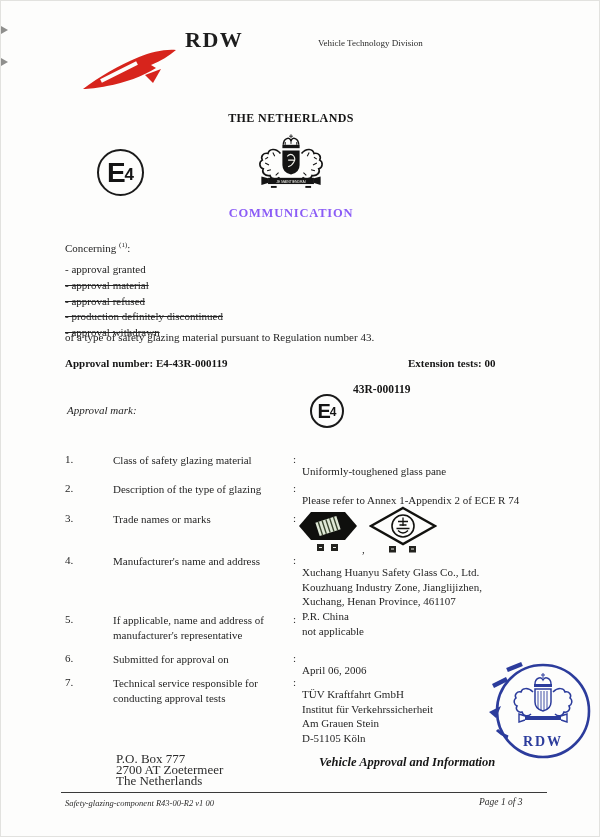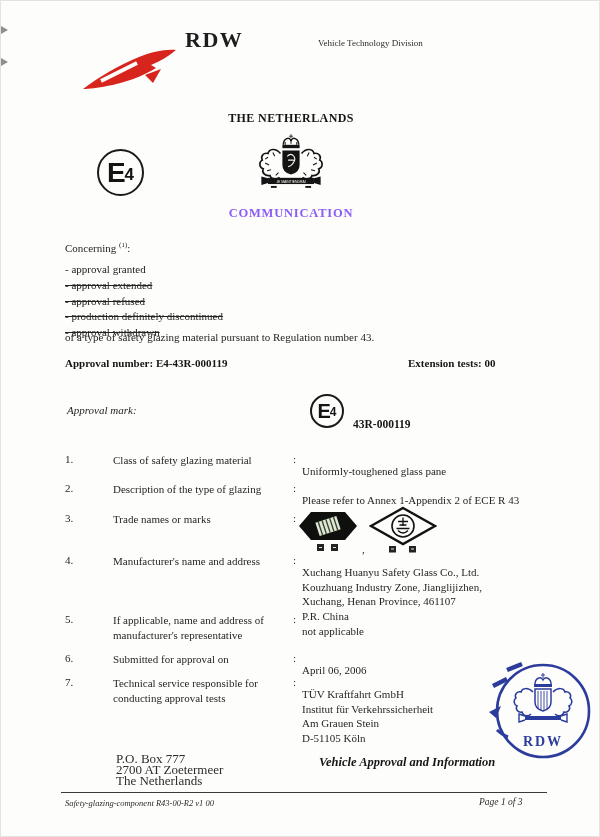--- a/index.html
+++ b/index.html
@@ -125,52 +125,52 @@
   <div class="abs e-badge large" style="left:96px; top:148px;">
     <span class="e-letter">E</span>
     <span class="e-digit">4</span>
   </div>
 
   <div class="abs body-text" style="left:64px; top:240px;">
     <span>Concerning</span>&nbsp;<span class="sup">(1)</span><span>:</span>
   </div>
   <div class="abs" style="left:64px; top:261px;">
     <div class="option-line">- approval granted</div>
-    <div class="option-line struck">- approval extended</div>
+    <div class="option-line struck">- approval material</div>
     <div class="option-line struck">- approval refused</div>
     <div class="option-line struck">- production definitely discontinued</div>
     <div class="option-line struck">- approval withdrawn</div>
   </div>
   <div class="abs body-text" style="left:64px; top:330px;">of a type of safety glazing material pursuant to Regulation number 43.</div>
 
   <div class="abs body-text bold" style="left:64px; top:356px;">
     <span>Approval number:</span> <span>E4-43R-000119</span>
   </div>
   <div class="abs body-text bold" style="left:407px; top:356px;">
     <span>Extension tests:</span> <span>00</span>
   </div>
 
   <div class="abs body-text italic" style="left:66px; top:403px;">Approval mark:</div>
   <div class="abs e-badge small" style="left:309px; top:393px;">
     <span class="e-letter">E</span>
     <span class="e-digit">4</span>
   </div>
-  <div class="abs body-text bold" style="left:352px; top:417px; font-size:11.5px;">43R-000119</div>
+  <div class="abs body-text bold" style="left:352px; top:382px; font-size:11.5px;">43R-000119</div>
 
   <div class="item-row" style="top:452px;">
     <span class="item-num">1.</span>
     <span class="item-label">Class of safety glazing material</span>
     <span class="item-colon">:</span>
     <span class="item-value">Uniformly-toughened glass pane</span>
   </div>
   <div class="item-row" style="top:481px;">
     <span class="item-num">2.</span>
     <span class="item-label">Description of the type of glazing</span>
     <span class="item-colon">:</span>
-    <span class="item-value">Please refer to Annex 1-Appendix 2 of ECE R 43</span>
+    <span class="item-value">Please refer to Annex 1-Appendix 2 of ECE R 74</span>
   </div>
   <div class="item-row" style="top:511px;">
     <span class="item-num">3.</span>
     <span class="item-label">Trade names or marks</span>
     <span class="item-colon">:</span>
     <span class="marks-row">
       <span>
         <svg width="60" height="42" viewBox="0 0 60 42">
           <polygon points="13,1 47,1 59,15 47,29 13,29 1,15" fill="#0f0f0d"></polygon>
           <g transform="translate(30,15) rotate(-18)">

